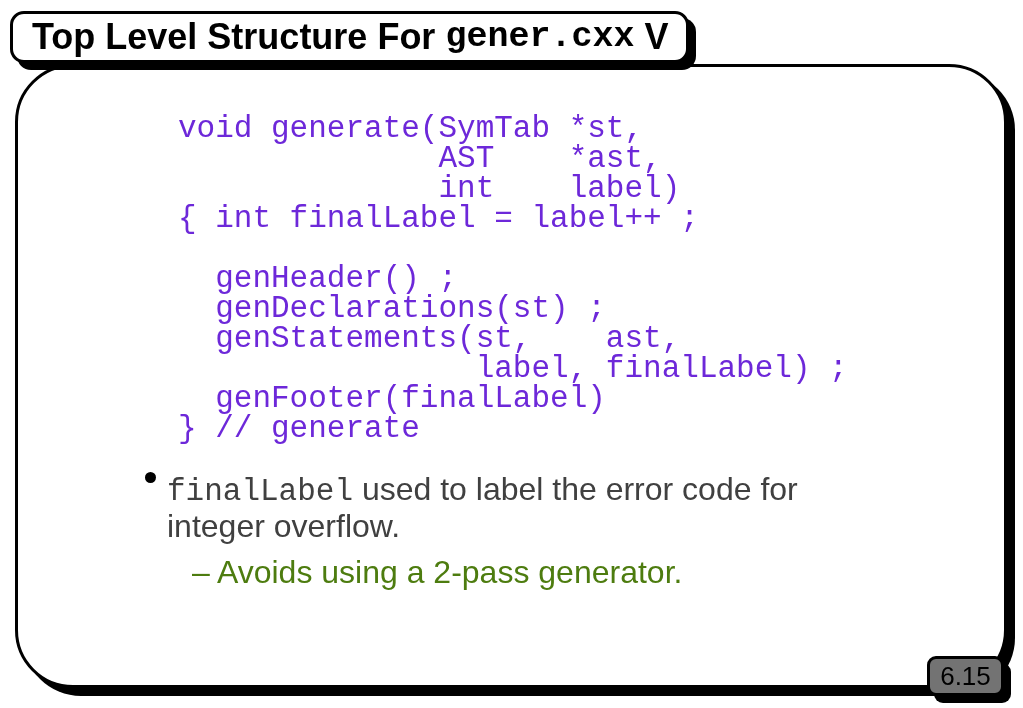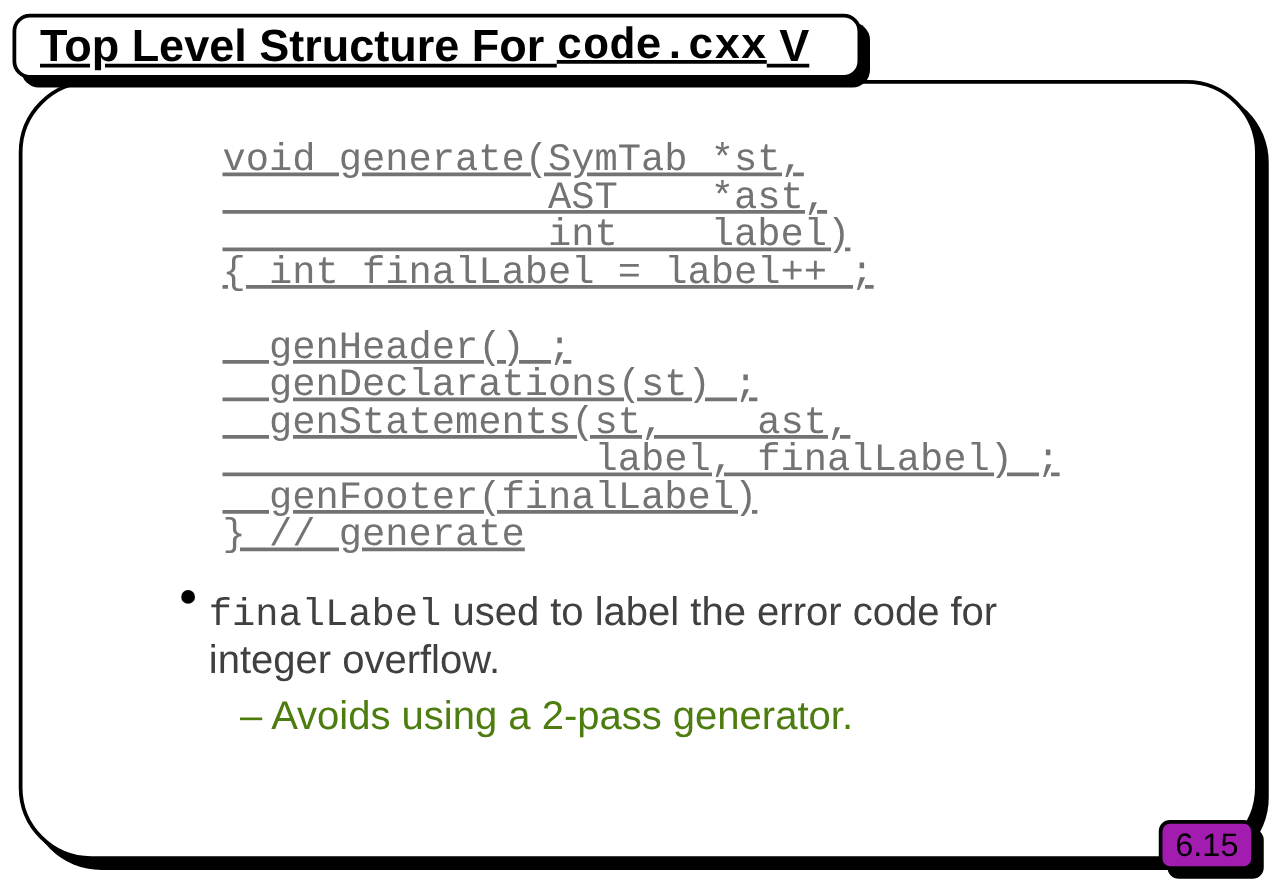--- a/index.html
+++ b/index.html
@@ -42,39 +42,37 @@
     border-radius: 14px;
     box-shadow: 7px 7px 0 #000000;
     display: flex;
     align-items: center;
     padding-left: 19px;
     z-index: 3;
     font-weight: bold;
     font-size: 36px;
     white-space: pre;
     color: #000000;
-    text-decoration: underline;
   }
   .title-box .mono {
     font-family: "Liberation Mono", monospace;
     font-size: 35px;
     font-weight: bold;
   }
   .code-block {
     position: absolute;
     left: 178px;
     top: 114px;
     margin: 0;
     font-family: "Liberation Mono", monospace;
     font-size: 31px;
     line-height: 30px;
     white-space: pre;
-    color: #737373;
+    color: #6d28d9;
     z-index: 2;
-    text-decoration: underline;
   }
   .bullet-dot {
     position: absolute;
     left: 145px;
     top: 472px;
     width: 11px;
     height: 11px;
     border-radius: 50%;
     background: #000000;
     z-index: 2;
@@ -103,40 +101,40 @@
     white-space: pre;
     z-index: 2;
   }
   .page-box {
     position: absolute;
     left: 927px;
     top: 656px;
     width: 77px;
     height: 40px;
     box-sizing: border-box;
-    background: #a21caf;
+    background: #737373;
     border: 3px solid #000000;
     border-radius: 9px;
     box-shadow: 7px 7px 0 #000000;
     display: flex;
     align-items: center;
     justify-content: center;
     font-size: 26px;
     color: #000000;
     z-index: 4;
   }
 </style>
 </head>
 <body>
 
 <div class="stage">
 
   <div class="main-body"></div>
 
-  <div class="title-box"><span>Top Level Structure For </span><span class="mono">code.cxx</span><span> V</span></div>
+  <div class="title-box"><span>Top Level Structure For </span><span class="mono">gener.cxx</span><span> V</span></div>
 
   <pre class="code-block">void generate(SymTab *st,
               AST    *ast,
               int    label)
 { int finalLabel = label++ ;
 
   genHeader() ;
   genDeclarations(st) ;
   genStatements(st,    ast,
                 label, finalLabel) ;

